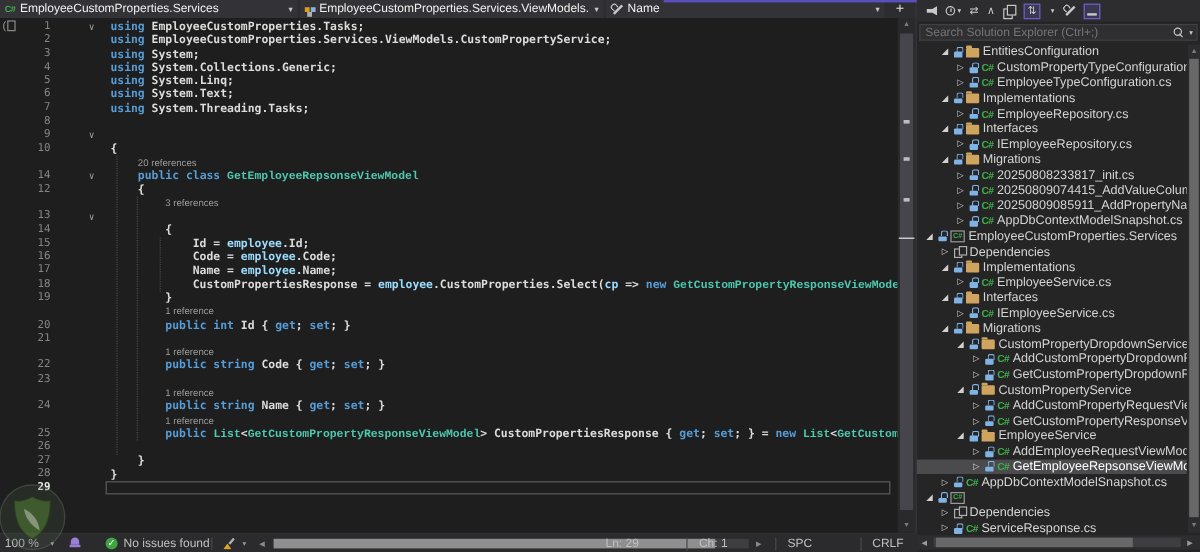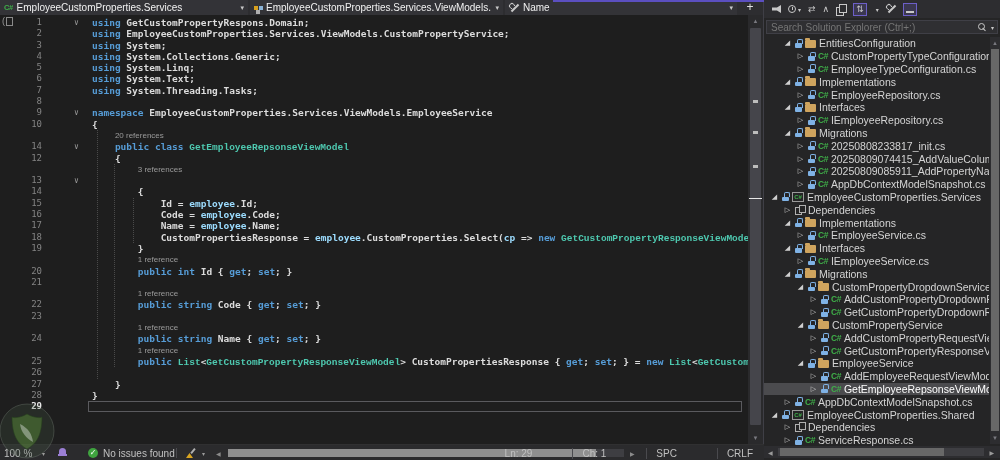--- a/index.html
+++ b/index.html
@@ -138,29 +138,29 @@
   <div class="navplus">+</div>
 </div>
 <div class="accent-strip"></div>
 
 <div class="editor">
   <div class="quickmargin">
     <span>(</span>
       <span class="qa-doc"></span>
   </div>
   <div class="codewrap">
-      <div class="crow"><span class="lnum">1</span><span class="foldm">∨</span><span class="ctext"><span class="k">using </span><span class="p">GetCustomPropertyRespons.Domain;</span></span></div>
+      <div class="crow"><span class="lnum">1</span><span class="foldm">∨</span><span class="ctext"><span class="k">using </span><span class="p">EmployeeCustomProperties.Tasks;</span></span></div>
       <div class="crow"><span class="lnum">2</span><span class="ctext"><span class="k">using </span><span class="p">EmployeeCustomProperties.Services.ViewModels.CustomPropertyService;</span></span></div>
       <div class="crow"><span class="lnum">3</span><span class="ctext"><span class="k">using </span><span class="p">System;</span></span></div>
       <div class="crow"><span class="lnum">4</span><span class="ctext"><span class="k">using </span><span class="p">System.Collections.Generic;</span></span></div>
       <div class="crow"><span class="lnum">5</span><span class="ctext"><span class="k">using </span><span class="p">System.Linq;</span></span></div>
       <div class="crow"><span class="lnum">6</span><span class="ctext"><span class="k">using </span><span class="p">System.Text;</span></span></div>
       <div class="crow"><span class="lnum">7</span><span class="ctext"><span class="k">using </span><span class="p">System.Threading.Tasks;</span></span></div>
       <div class="crow"><span class="lnum">8</span><span class="ctext"></span></div>
-      <div class="crow"><span class="lnum">9</span><span class="foldm">∨</span><span class="ctext"><span class="k">namespace </span><span class="p">EmployeeCustomProperties.Services.ViewModels.EmployeeService</span></span></div>
+      <div class="crow"><span class="lnum">9</span><span class="foldm">∨</span></div>
       <div class="crow"><span class="lnum">10</span><span class="ctext"><span class="p">{</span></span></div>
       <div class="crow"><span class="lens" style="left:114.88px">20 references</span></div>
       <div class="crow"><span class="lnum">14</span><span class="foldm">∨</span><span class="ctext"><span class="p">    </span><span class="k">public class </span><span class="t">GetEmployeeRepsonseViewModel</span></span></div>
       <div class="crow"><span class="lnum">12</span><span class="ctext"><span class="p">    {</span></span></div>
       <div class="crow"><span class="lens" style="left:137.76px">3 references</span></div>
       <div class="crow"><span class="lnum">13</span><span class="foldm">∨</span></div>
       <div class="crow"><span class="lnum">14</span><span class="ctext"><span class="p">        {</span></span></div>
       <div class="crow"><span class="lnum">15</span><span class="ctext"><span class="p">            Id = </span><span class="pr">employee</span><span class="p">.Id;</span></span></div>
       <div class="crow"><span class="lnum">16</span><span class="ctext"><span class="p">            Code = </span><span class="pr">employee</span><span class="p">.Code;</span></span></div>
       <div class="crow"><span class="lnum">17</span><span class="ctext"><span class="p">            Name = </span><span class="pr">employee</span><span class="p">.Name;</span></span></div>
@@ -398,21 +398,20 @@
       <div class="trow" style="padding-left:19px">
         <span class="arr">▷</span>
         <span class="lock"></span>
         <span class="csic">C#</span>
         <span>AppDbContextModelSnapshot.cs</span>
       </div>
       <div class="trow" style="padding-left:6px">
         <span class="arr">◢</span>
         <span class="lock"></span>
         <span class="pic">C#</span>
-        <span>EmployeeCustomProperties.Shared</span>
       </div>
       <div class="trow" style="padding-left:19px">
         <span class="arr">▷</span>
         <span class="dic"></span>
         <span>Dependencies</span>
       </div>
       <div class="trow" style="padding-left:19px">
         <span class="arr">▷</span>
         <span class="lock"></span>
         <span class="csic">C#</span>

